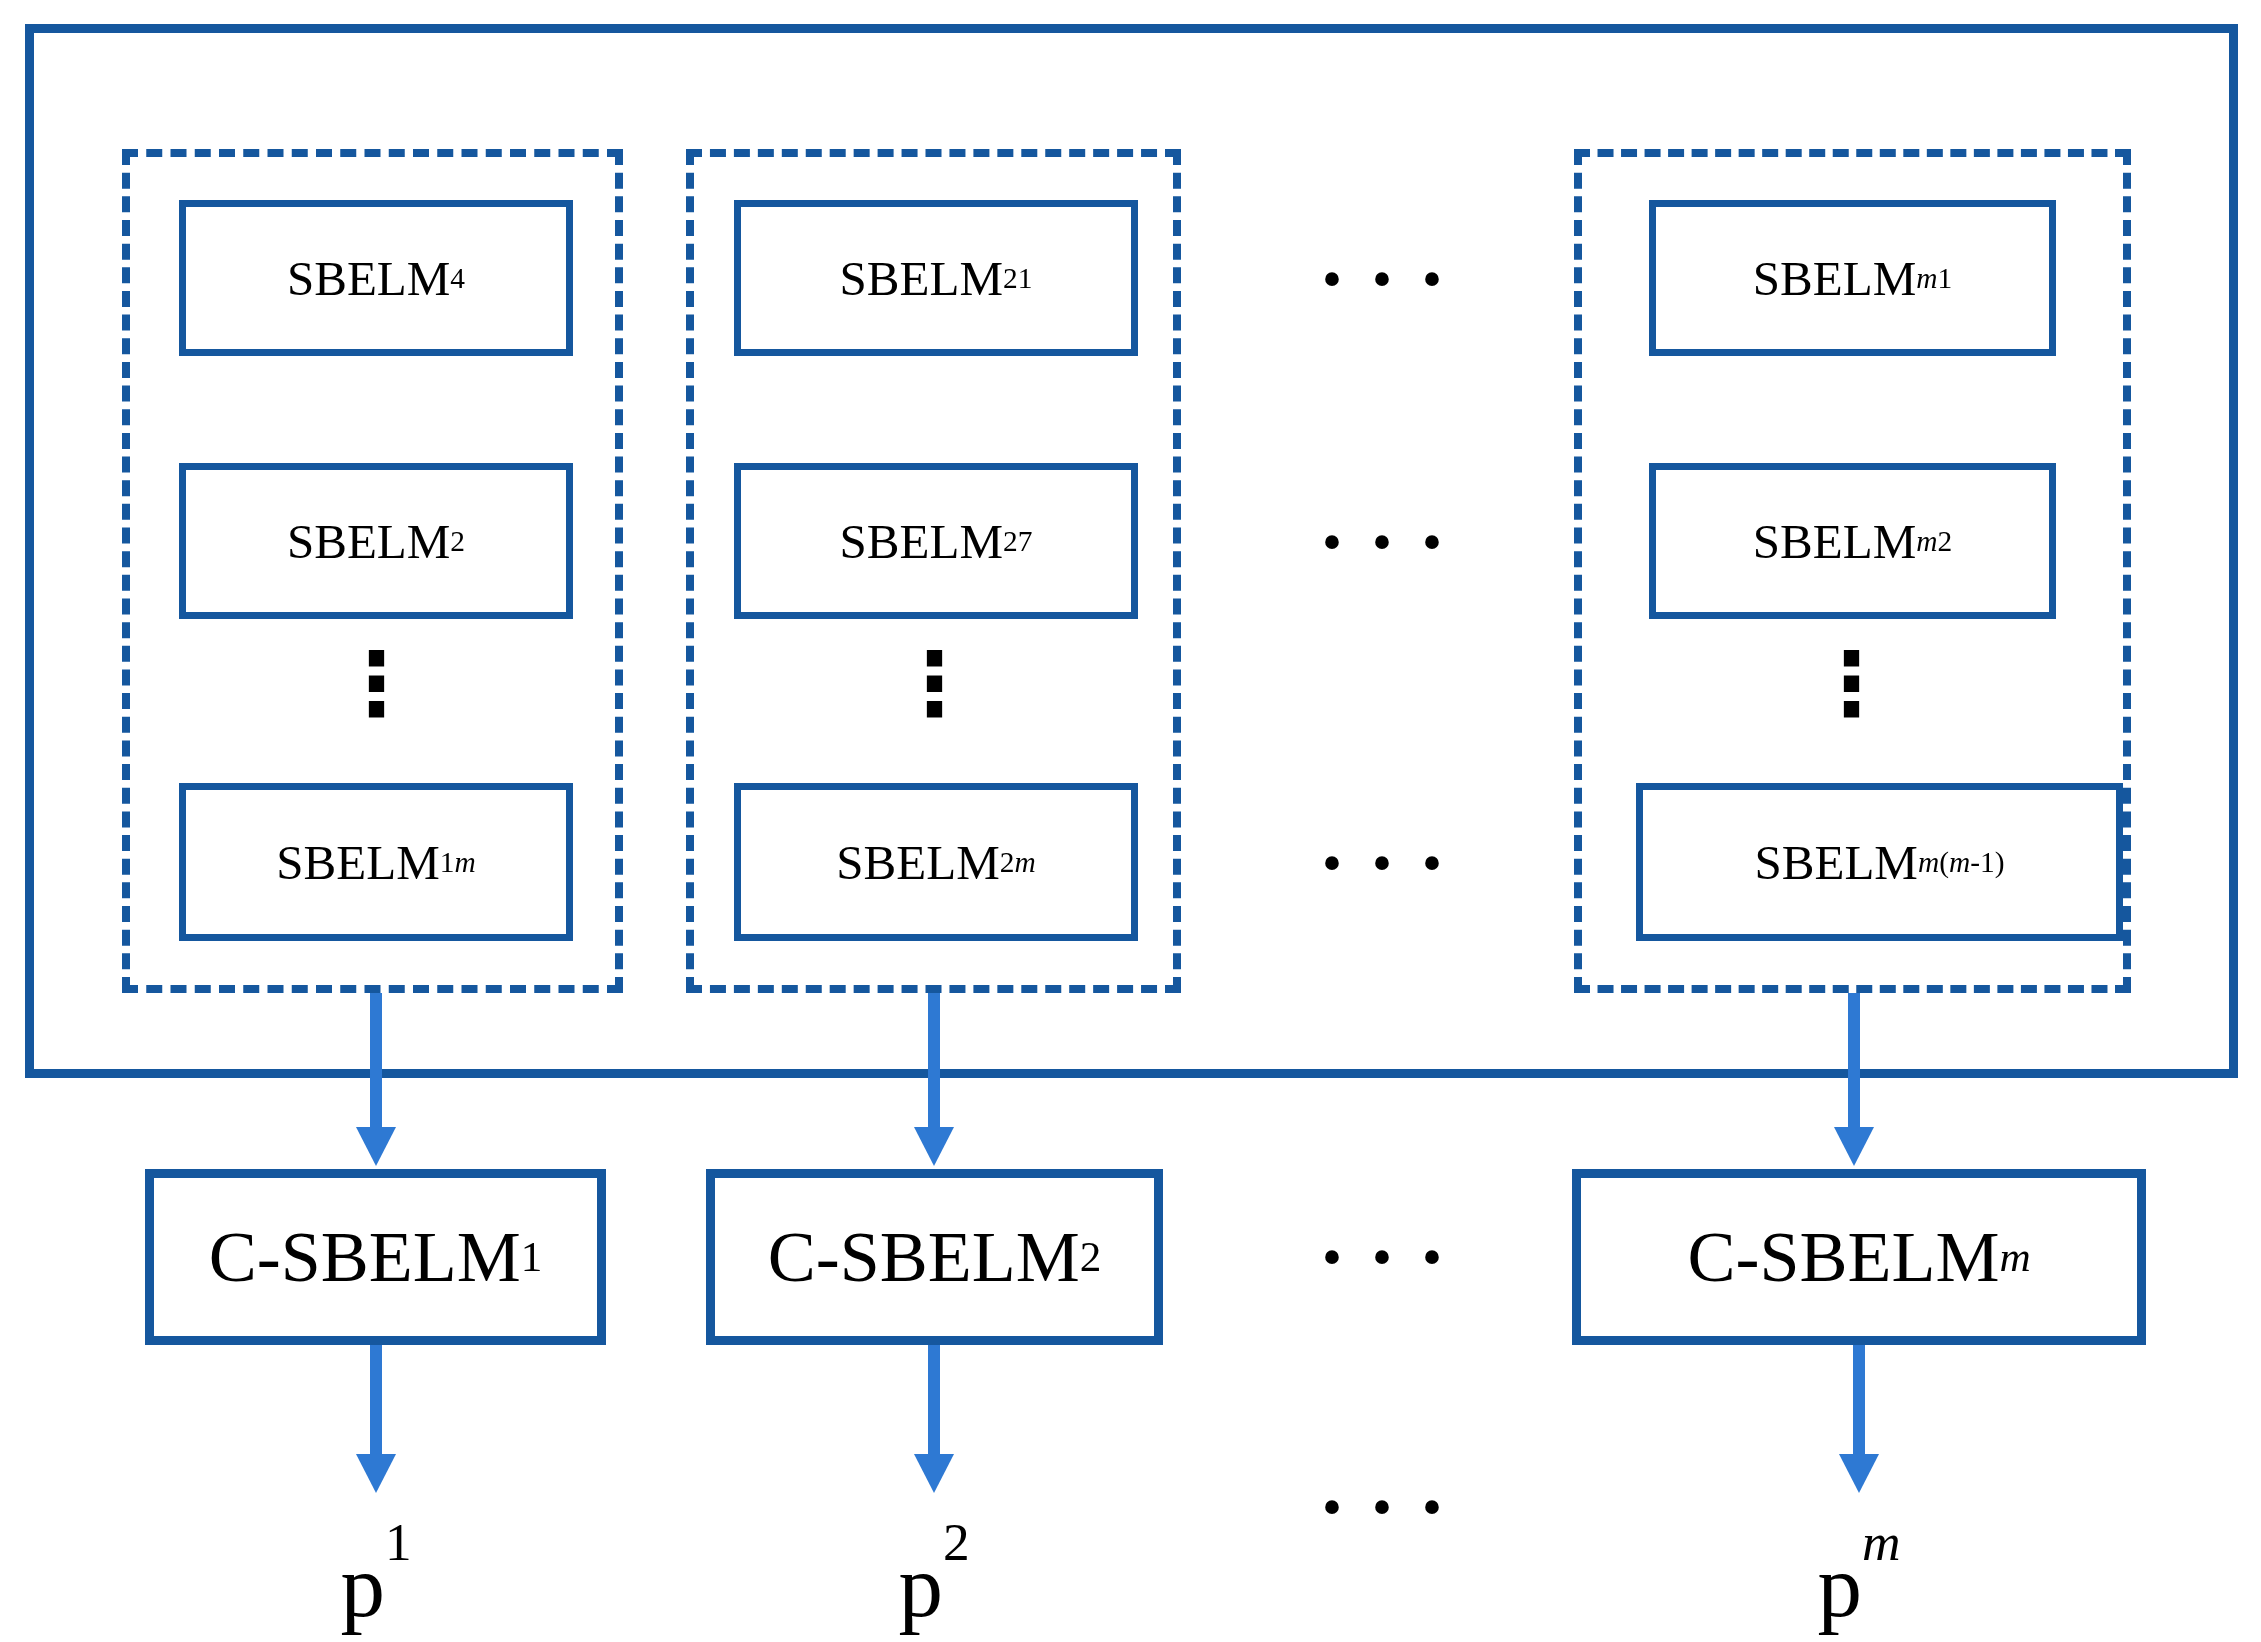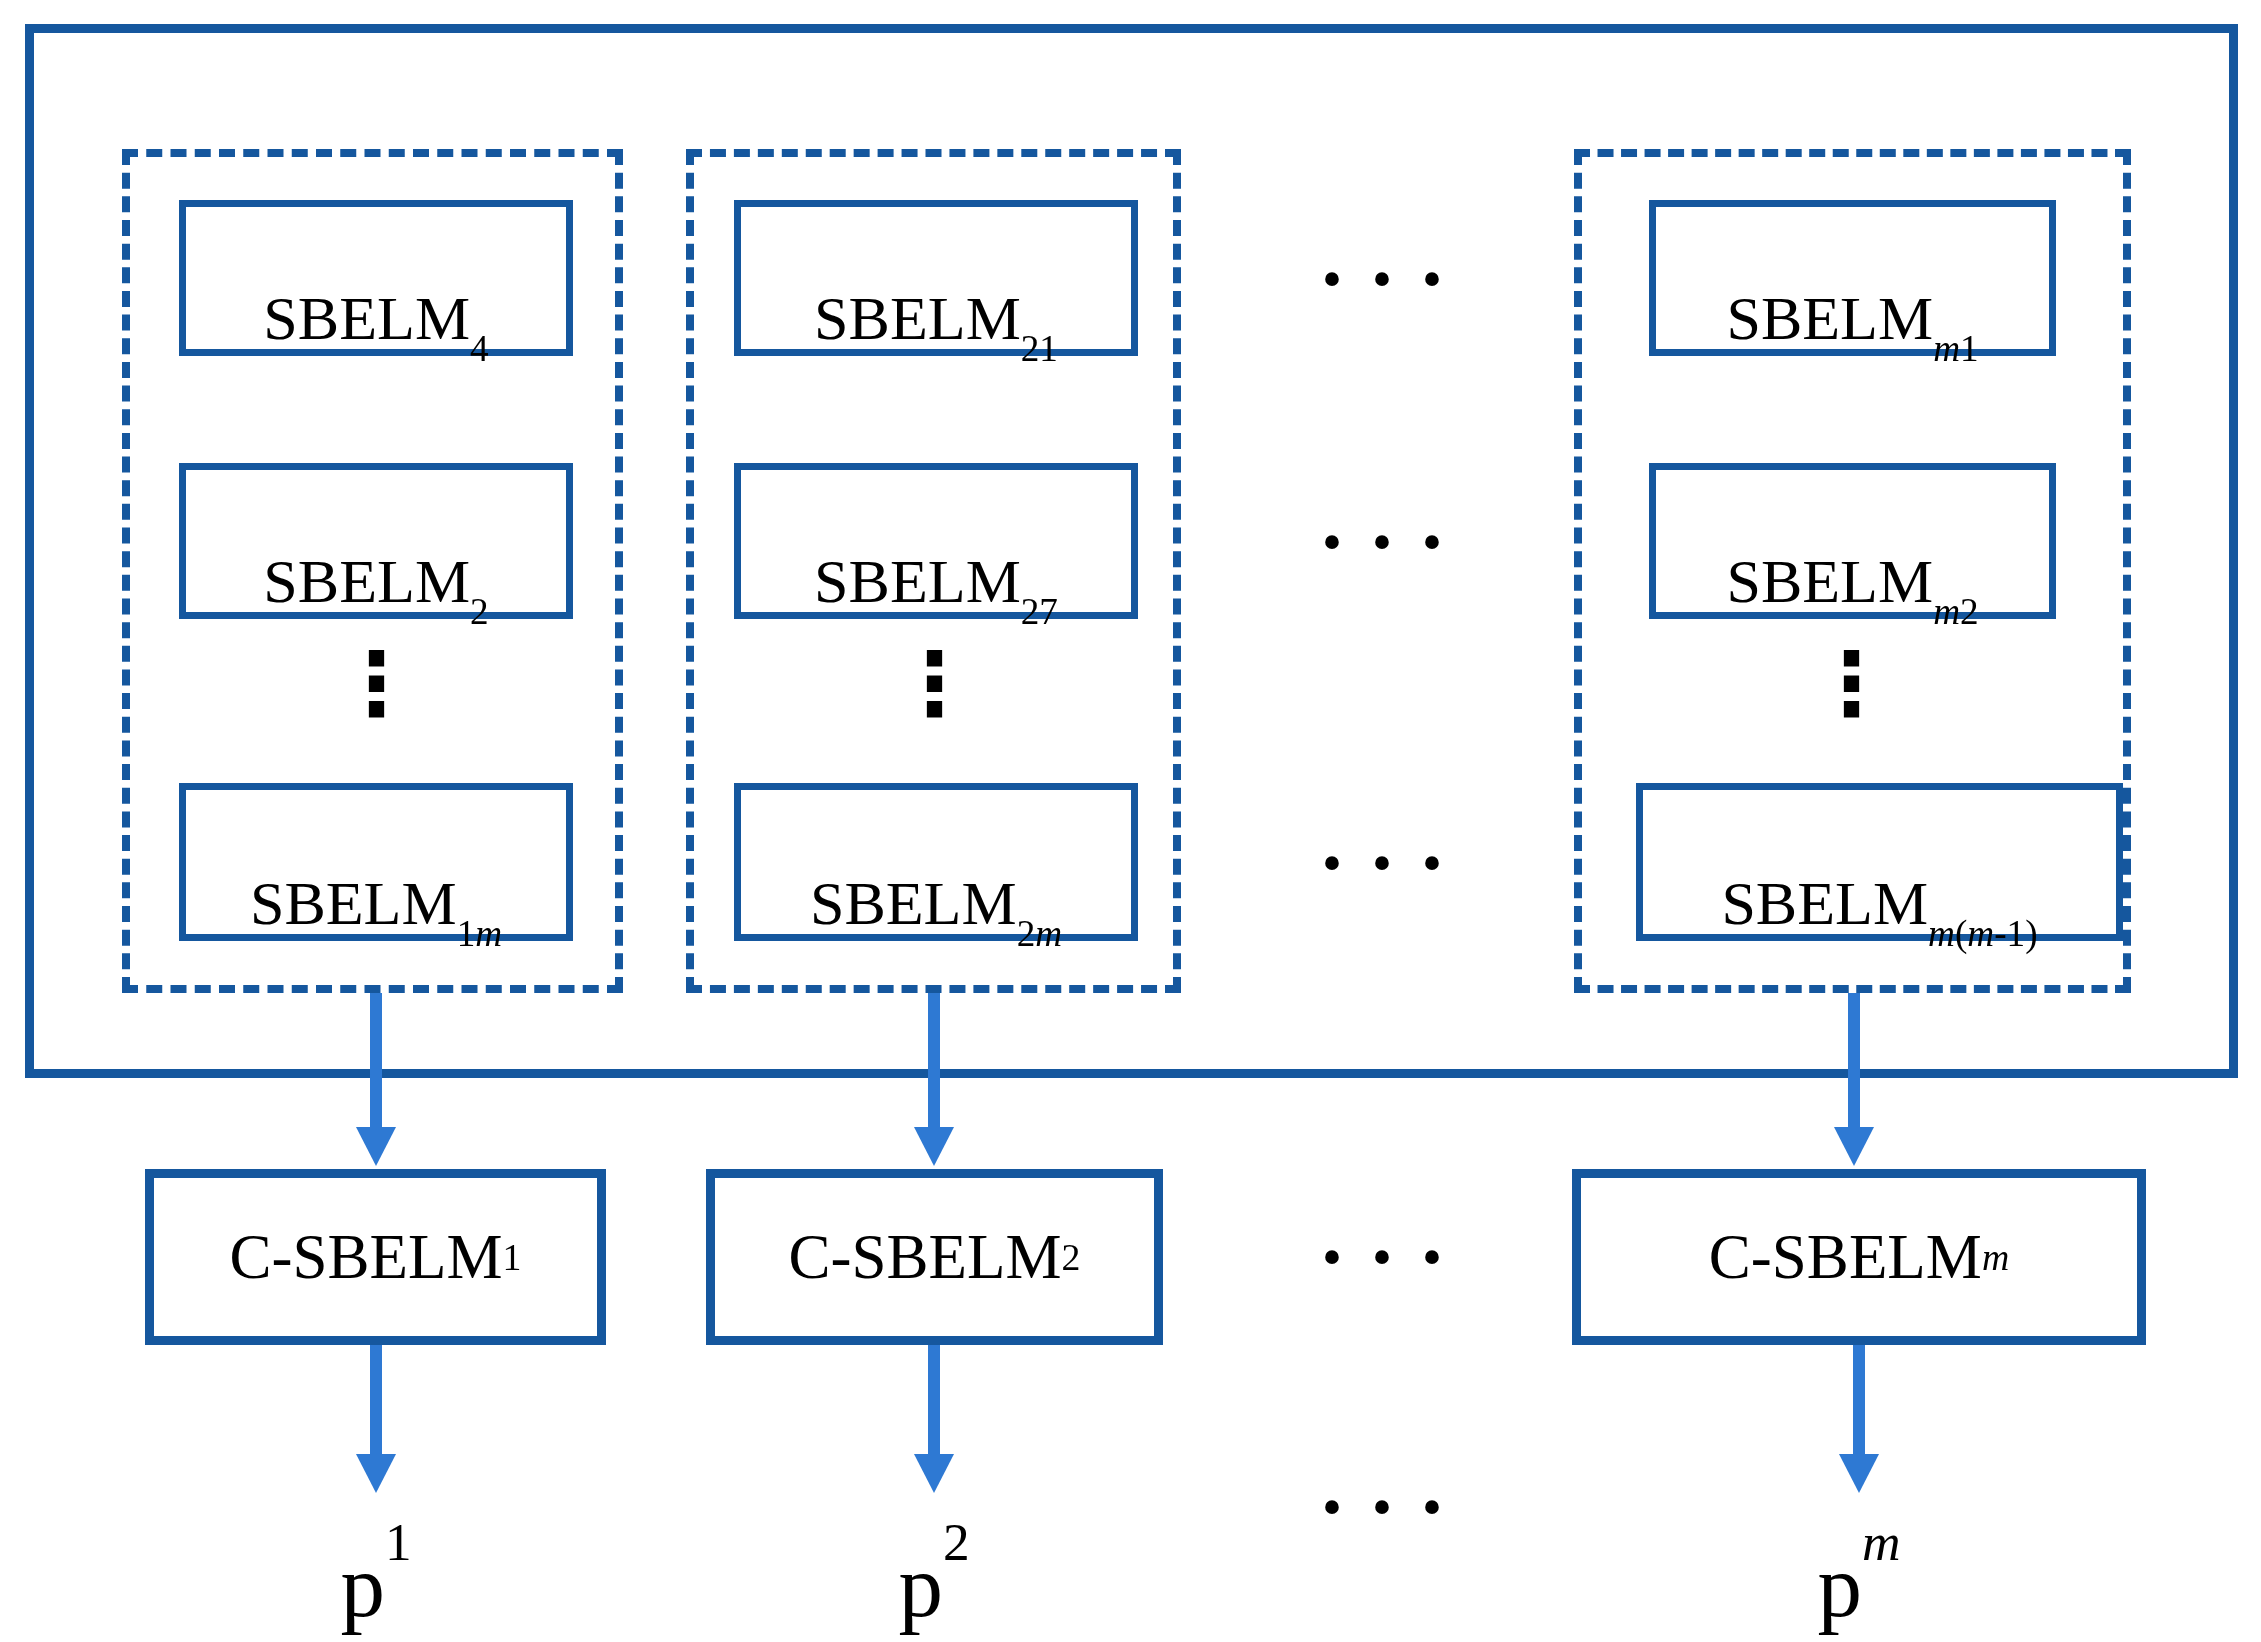--- a/index.html
+++ b/index.html
@@ -27,22 +27,22 @@
 
   
   .dashed{top:149px;height:844px;border:8.4px dashed var(--blue);}
   #group-1{left:122px;width:501px;}
   #group-2{left:686px;width:495px;}
   #group-3{left:1574px;width:557px;}
 
   
   .unit{
     border:7.6px solid var(--blue);background:var(--bg);
-    display:flex;align-items:flex-end;justify-content:center;
-    font-size:62px;line-height:1;white-space:nowrap;
+    display:flex;align-items:center;justify-content:center;
+    font-size:49px;line-height:1;white-space:nowrap;
   }
   .row1{top:200px;height:156px;}
   .row2{top:463px;height:156px;}
   .row3{top:783px;height:158px;}
   .col1{left:179px;width:394px;}
   .col2{left:734px;width:404px;}
   .col3{left:1649px;width:407px;}
   .col3w{left:1636px;width:487px;}
 
   sub{font-size:0.60em;line-height:0;vertical-align:-0.32em;}
@@ -86,21 +86,21 @@
   .arrow-lower .head{top:109px;}
   #arrow-up-1,#arrow-dn-1{left:356px;}
   #arrow-up-2,#arrow-dn-2{left:914px;}
   #arrow-up-3{left:1834px;}
   #arrow-dn-3{left:1839px;}
 
   
   .cbox{
     top:1169px;height:176px;border:9.2px solid var(--blue);background:var(--bg);
     display:flex;align-items:center;justify-content:center;
-    font-size:63px;line-height:1;white-space:nowrap;
+    font-size:72px;line-height:1;white-space:nowrap;
   }
   #combiner-1{left:145px;width:461px;}
   #combiner-2{left:706px;width:457px;}
   #combiner-3{left:1572px;width:574px;}
 
   
   .plabel{
     top:1542px;width:218px;height:101px;
     display:flex;align-items:flex-start;justify-content:center;
     font-size:89px;line-height:1;white-space:nowrap;

